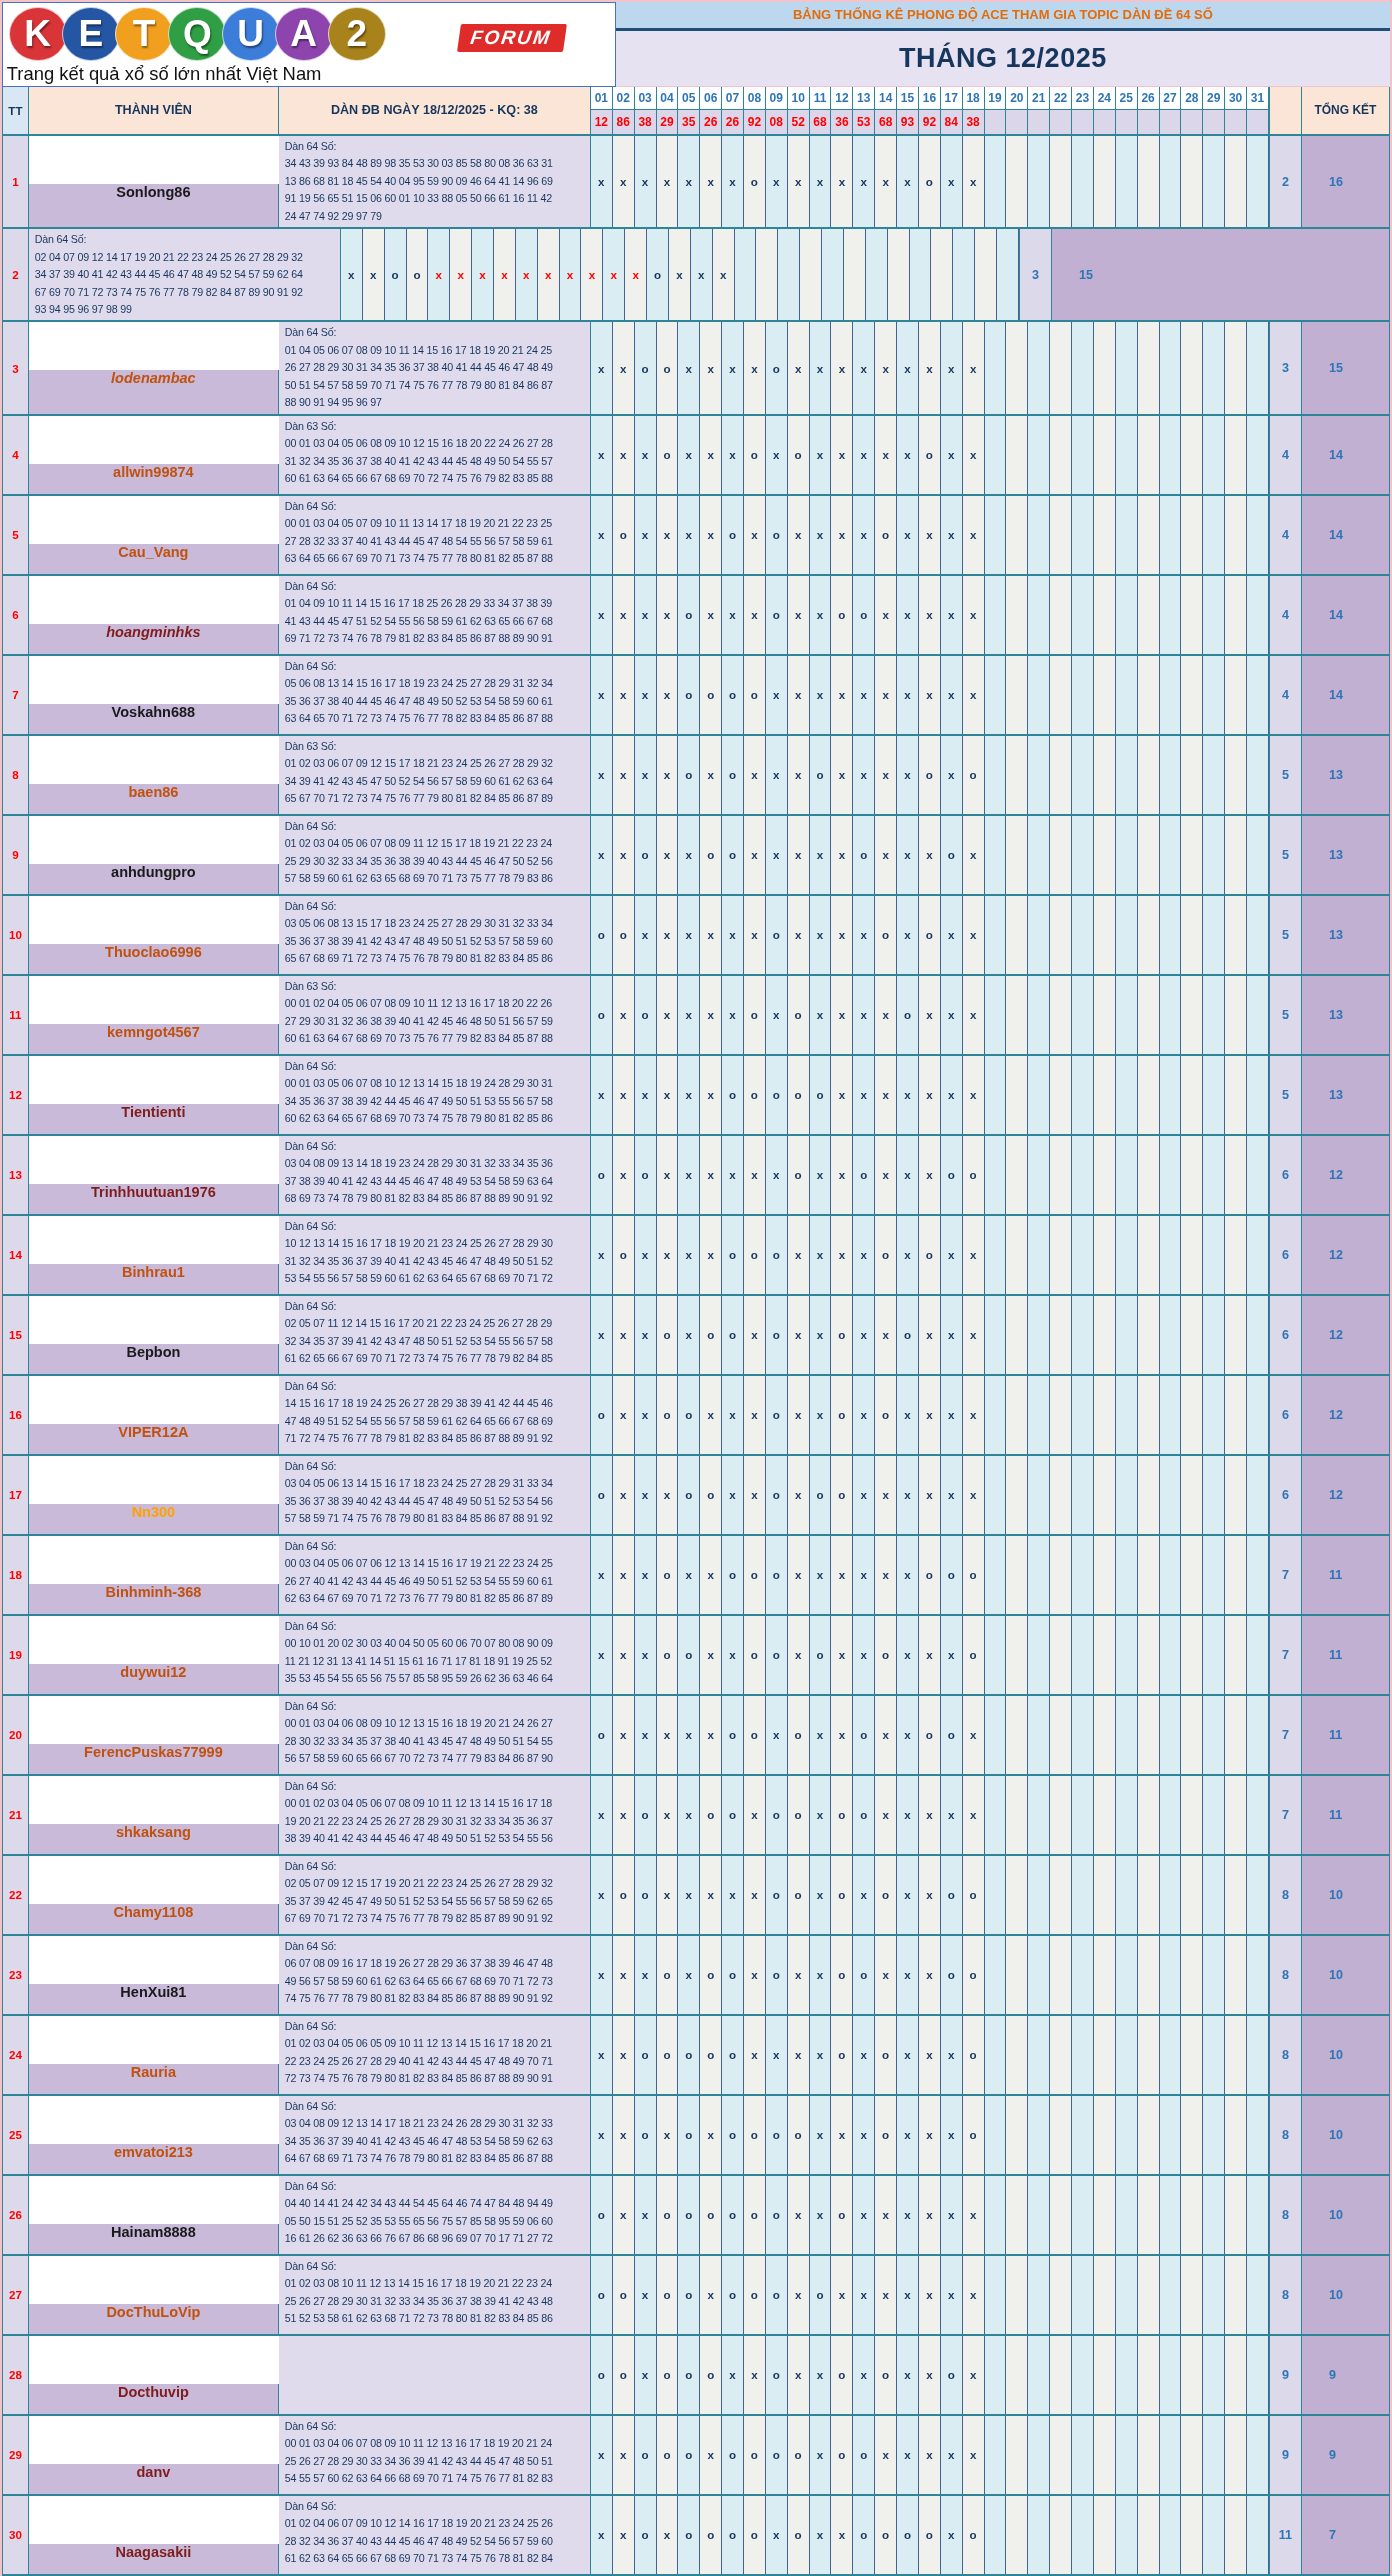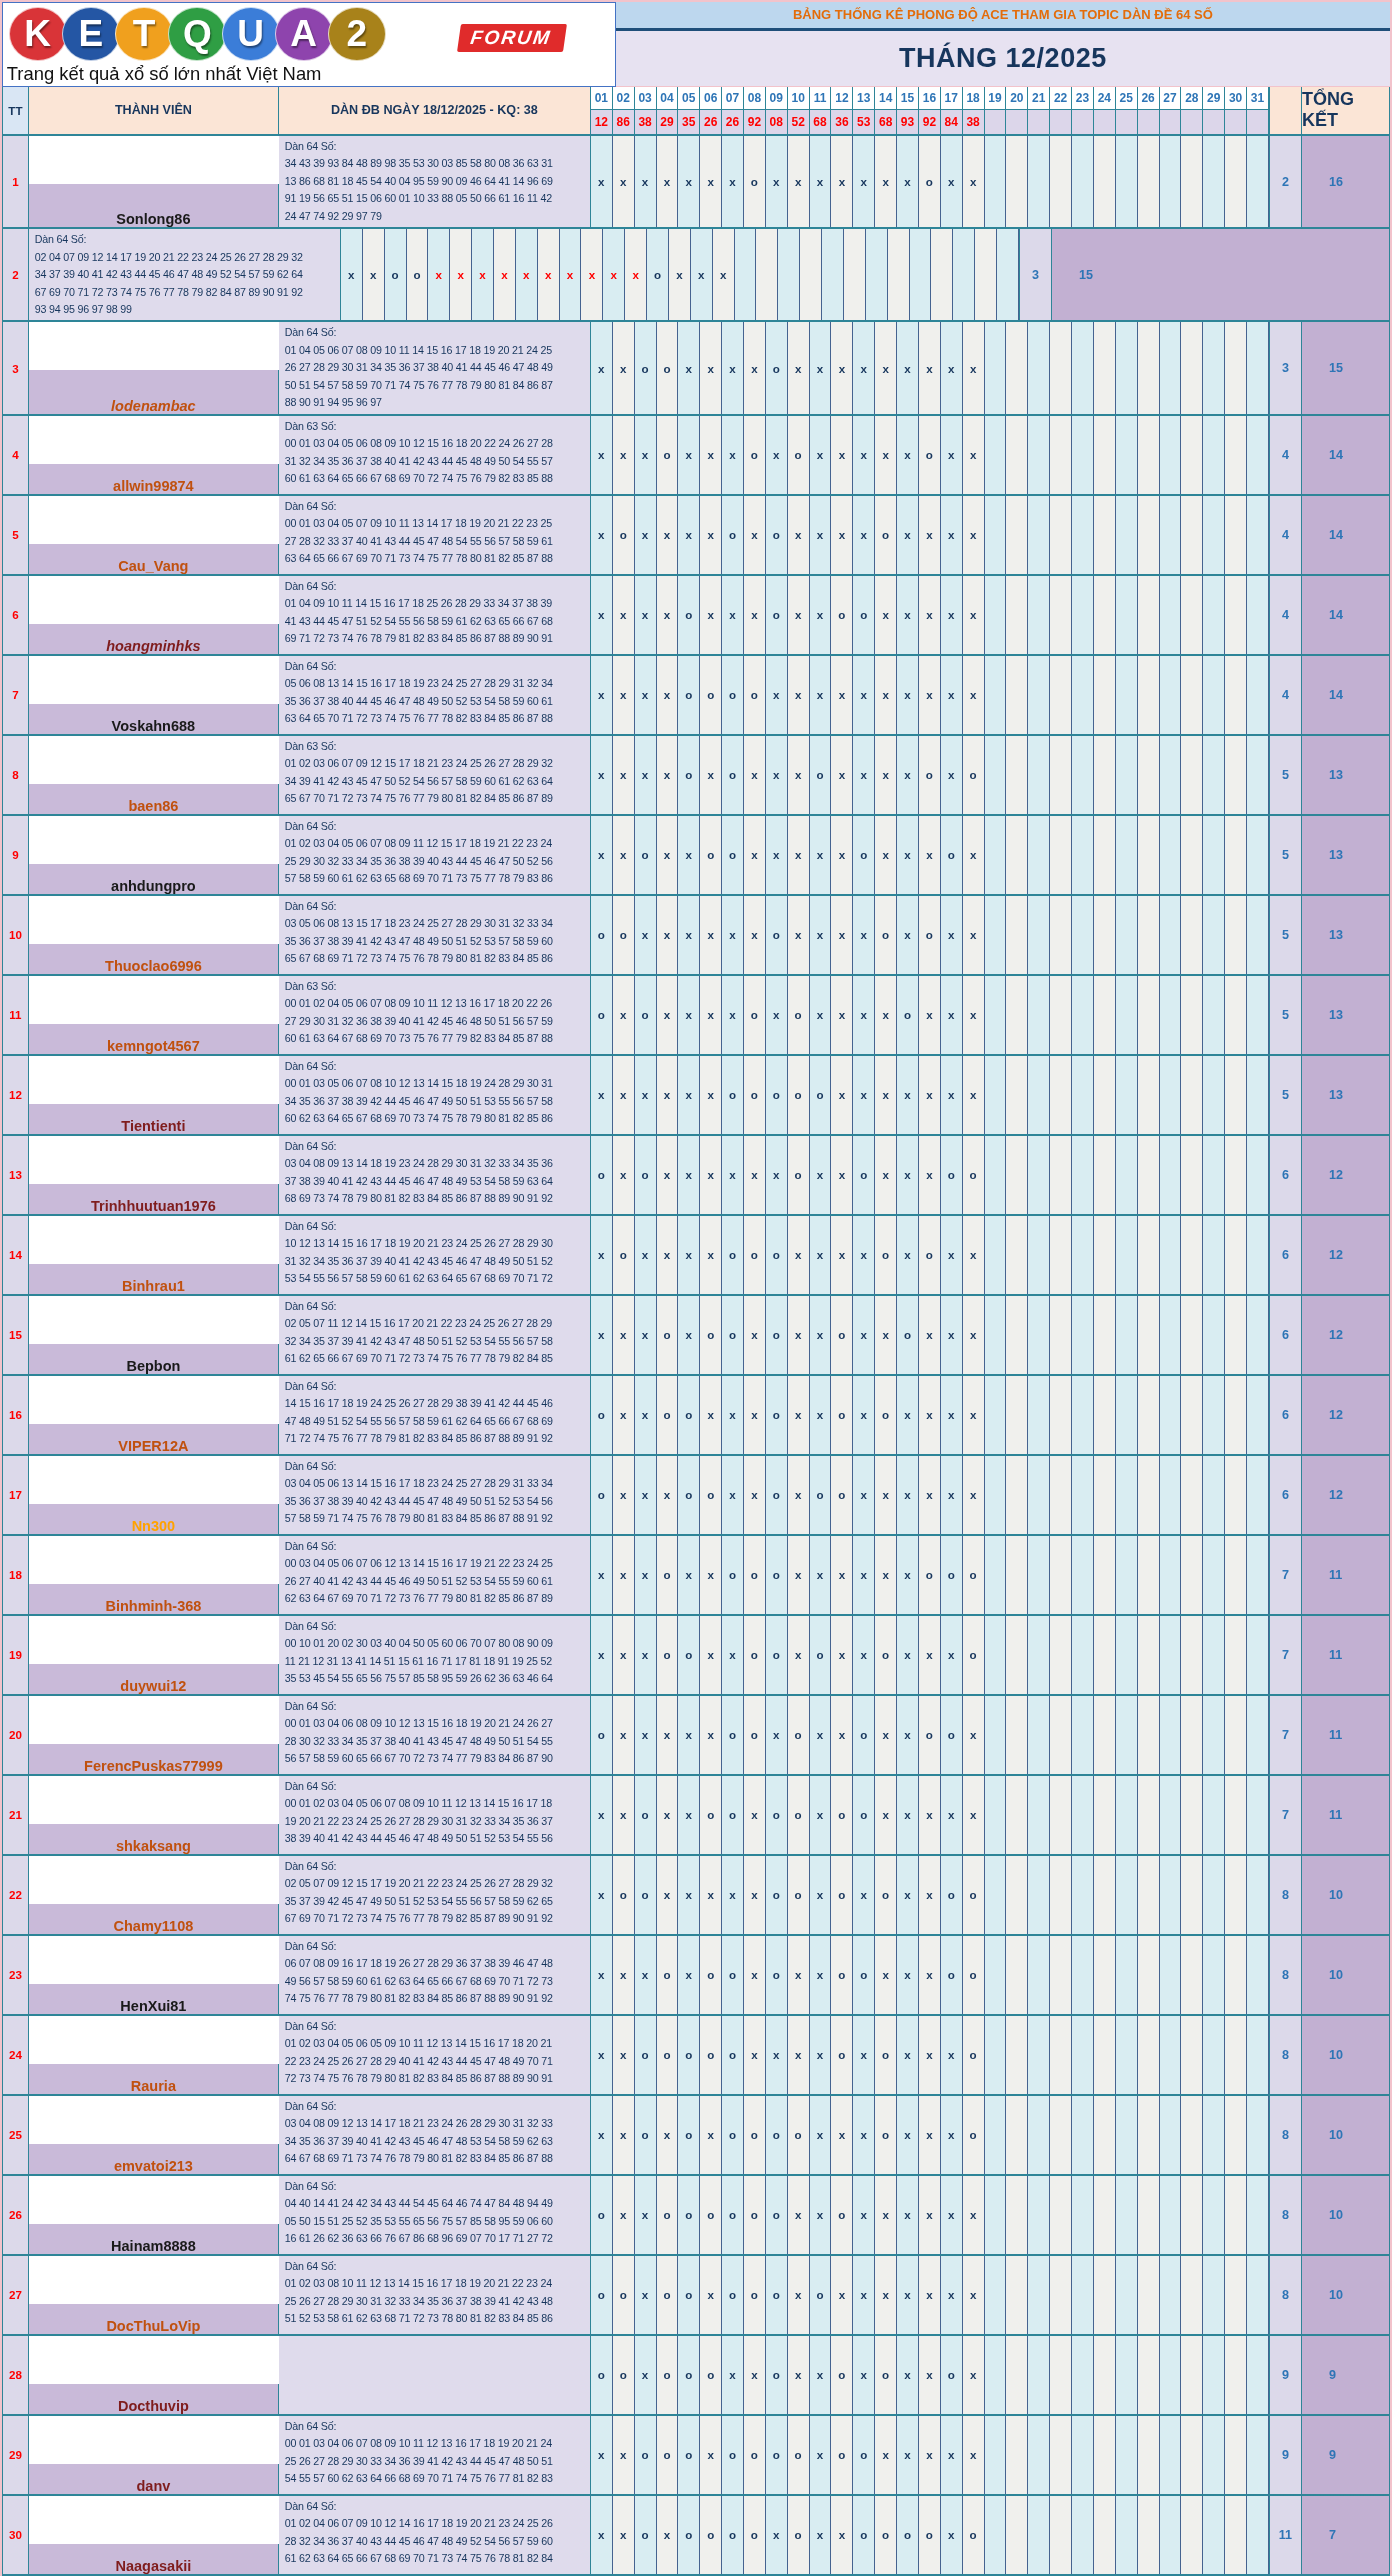--- a/index.html
+++ b/index.html
@@ -23,25 +23,25 @@
   .c-dan{width:312px;}
   .c-days{width:679px;}
   .c-t1{width:32px;}
   .c-t2{width:85px;flex:1;}
   .h-tt{background:#d9e6f4;color:#17365d;font-weight:bold;font-size:11.6px;display:flex;align-items:center;justify-content:center;border-right:1.9px solid #2e8598;}
   .h-member,.h-dan{background:#fbe5d6;color:#17365d;font-weight:bold;font-size:12.6px;display:flex;align-items:center;justify-content:center;border-right:1.9px solid #2e8598;}
   .h-days{display:flex;flex-direction:column;border-right:1.9px solid #2e8598;}
   .h-days-nums,.h-days-res{display:grid;grid-template-columns:repeat(31,1fr);flex:1;border-radius:9px;}
   .h-day{background:#fff;color:#2e75b6;font-weight:bold;font-size:12px;display:flex;align-items:center;justify-content:center;border-right:1px solid #2e8598;border-bottom:1.9px solid #2e8598;}
   .h-res{background:#dcd6ea;color:#ff0000;font-weight:bold;font-size:12px;display:flex;align-items:center;justify-content:center;border-right:1px solid #2e8598;}
-  .h-total{background:#fbe5d6;color:#17365d;font-weight:bold;font-size:18px;display:flex;align-items:center;justify-content:center;}
+  .h-total{background:#fbe5d6;color:#17365d;font-weight:bold;font-size:12px;display:flex;align-items:center;justify-content:center;}
   
   .brow{display:flex;border-bottom:2.9px solid #2e8598;min-height:78px;}
   .b-tt{background:#dcd9ea;color:#ff0000;font-weight:bold;font-size:11.6px;display:flex;align-items:center;justify-content:center;border-right:1.9px solid #2e8598;}
-  .b-member{background:#c9bad9;display:flex;align-items:flex-end;justify-content:center;border-right:1.9px solid #2e8598;text-align:center;padding:0 3.9px;margin-top:48px;}
+  .b-member{background:#c9bad9;display:flex;align-items:flex-start;justify-content:center;border-right:1.9px solid #2e8598;text-align:center;padding:0 3.9px;margin-top:48px;}
   .member-name{font-weight:bold;font-size:14.5px;text-decoration:none;cursor:pointer;}
   .name-black{color:#1a1a1a;} .name-brown{color:#c0510f;} .name-cyan{color:#7f1d1d;} .name-gold{color:#ffa200;}
   .name-italic{font-style:italic;}
   .b-dan{background:#dfdbec;color:#17365d;font-size:10.7px;line-height:17.5px;padding:1.9px 3.9px 1.9px 5.8px;border-right:1.9px solid #2e8598;letter-spacing:-0.2px;}
   .b-days{display:grid;grid-template-columns:repeat(31,1fr);border-right:1.9px solid #2e8598;}
   .day-cell{border-right:1px solid #456390;display:flex;align-items:center;justify-content:center;font-weight:bold;font-size:11.6px;color:#17365d;}
   .day-cell:nth-child(odd){background:#d9edf2;}
   .day-cell:nth-child(even){background:#f0f0ed;}
   .day-cell .red{color:#ff0000;}
   .b-t1{background:#dcd9ea;color:#2e75b6;font-weight:bold;font-size:12.6px;display:flex;align-items:center;justify-content:center;border-right:1.9px solid #2e8598;}

